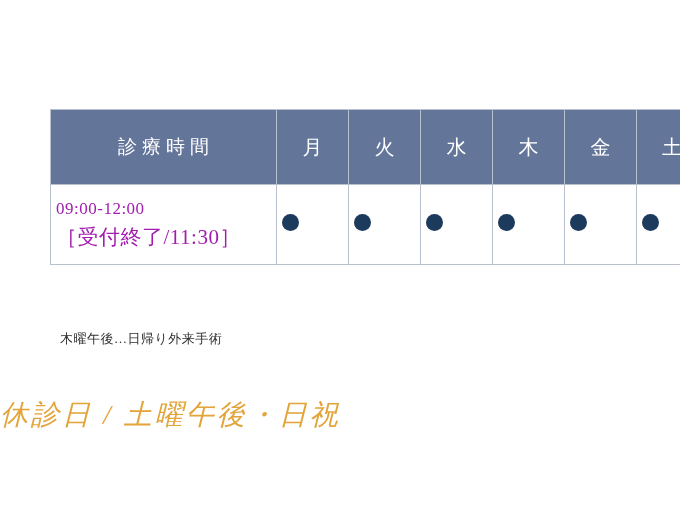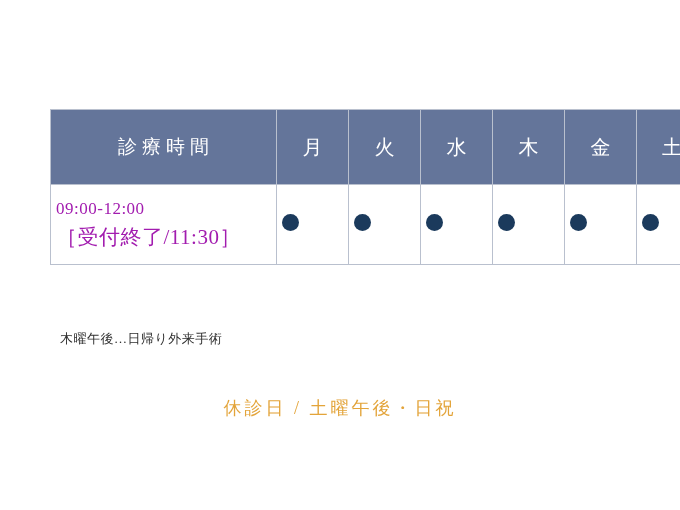--- a/index.html
+++ b/index.html
@@ -106,24 +106,24 @@
     color: #2f2f2f;
     letter-spacing: 0.5px;
     margin-bottom: 13px;
     white-space: pre;
   }
   .closed {
     position: absolute;
     left: 0;
     top: 396px;
     width: 680px;
-    text-align: center;
-    font-size: 18px;
+    font-size: 28px;
     color: #e3a43a;
     letter-spacing: 3px;
+    font-style: italic;
   }
 </style>
 </head>
 <body>
 
 <div class="page">
 
   <div class="schedule-wrap">
     <table class="schedule">
       <thead>

